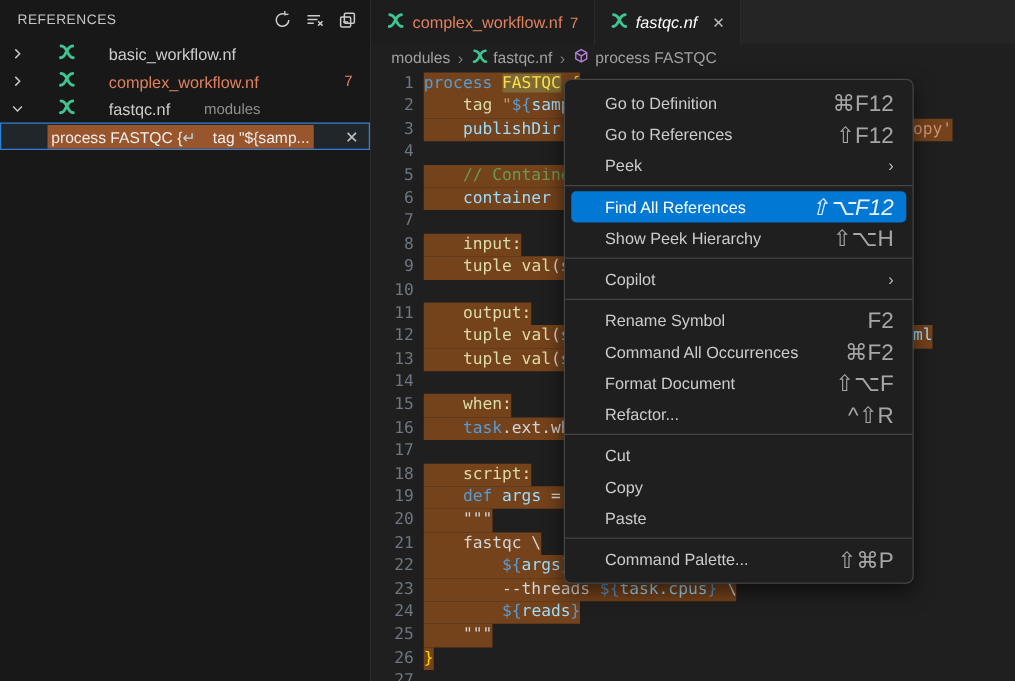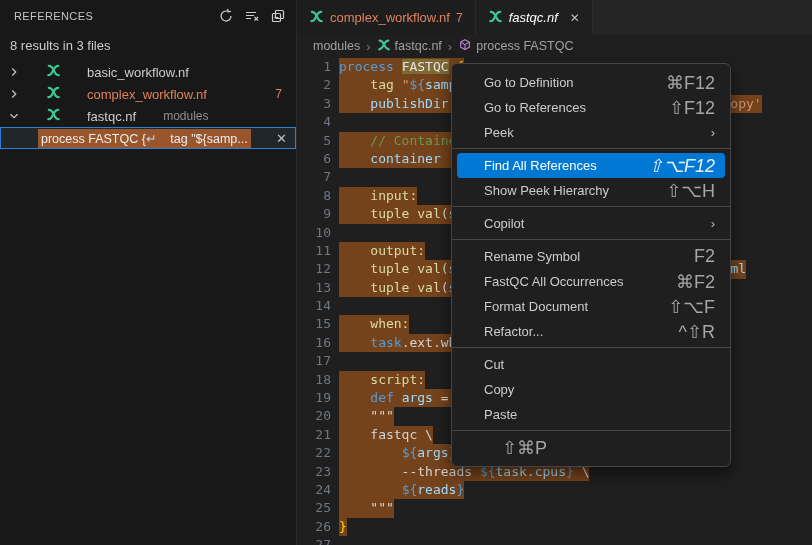--- a/index.html
+++ b/index.html
@@ -40,21 +40,21 @@
 
   
   .code { flex:1; font-family:"DejaVu Sans Mono", monospace; font-size:13px; overflow:hidden; padding-top:1px; }
   .code-line { display:flex; height:18.4px; line-height:18.4px; white-space:pre; }
   .ln { width:34px; flex:none; text-align:right; color:#6e7681; user-select:none; }
   .txt { margin-left:8px; }
   .txt.hl { background:var(--match); }
   .c-kw { color:#569cd6; } .c-ident { color:#9cdcfe; } .c-str { color:#ce9178; }
   .c-cmt { color:#6a9955; } .c-kw2 { color:#dcdcaa; } .c-plain { color:#d4d4d4; }
   .c-brace { color:#ffd700; }
-  .c-word { background:var(--matchWord); color:#e5e5e5; }
+  .c-word { background:var(--matchWord); color:#fde047; }
 
   
   .ctx-menu { position:absolute; left:451px; top:63px; width:280px; background:#1f1f1f; border:1px solid #454545; border-radius:6px; box-shadow:0 6px 16px rgba(0,0,0,.55); padding:6px 0; z-index:20; font-size:13px; }
   .mi { height:25px; display:flex; align-items:center; padding:0 10px 0 27px; margin:0 5px; border-radius:4px; color:#cccccc; cursor:pointer; }
   .mi .lbl { flex:1; white-space:nowrap; }
   .mi .sc { color:#a6a6a6; font-size:18px; margin-left:18px; }
   .mi .sub { color:#bdbdbd; font-size:13px; margin-left:18px; }
   .mi.hilite { background:var(--accent); color:#ffffff; }
   .mi.hilite .sc { color:#e8f1fb;font-style:italic; }
   .msep { height:1px; background:#454545; margin:3px 0 4px 0; }
@@ -82,21 +82,20 @@
         </span>
         <span>
           <svg width="16" height="16" viewBox="0 0 16 16" fill="none" stroke="#cccccc" stroke-width="1.2">
             <rect x="5.5" y="2.5" width="8" height="8" rx="1"></rect>
               <rect x="2.5" y="5.5" width="8" height="8" rx="1"></rect>
               <path d="M4.5 9.5h4"></path>
           </svg>
         </span>
       </span>
     </div>
-    <div class="sb-summary">8 results in 3 files</div>
     <div id="tree-files">
         <div class="tree-row">
           <span class="tw">
             <svg width="14" height="14" viewBox="0 0 16 16" fill="none" stroke="#cccccc" stroke-width="1.3">
               <path d="M6 4l4 4-4 4"></path>
             </svg>
           </span>
           <span class="fic"><svg width="15" height="15" viewBox="0 0 16 16" fill="none" stroke="#3ec692" stroke-width="2.4" stroke-linecap="round">
               <path d="M3 3 C 9 3 8 13 13.5 13"></path>
               <path d="M13 3 C 7 3 8 13 2.5 13"></path>
@@ -243,21 +242,21 @@
       <div class="mi">
         <span class="lbl">Copilot</span>
         <span class="sub">›</span>
       </div>
       <div class="msep"></div>
       <div class="mi">
         <span class="lbl">Rename Symbol</span>
         <span class="sc">F2</span>
       </div>
       <div class="mi">
-        <span class="lbl">FastQC All Occurrences</span>
+        <span class="lbl">Command All Occurrences</span>
         <span class="sc">⌘F2</span>
       </div>
       <div class="mi">
         <span class="lbl">Format Document</span>
         <span class="sc">⇧⌥F</span>
       </div>
       <div class="mi">
         <span class="lbl">Refactor...</span>
         <span class="sc">^⇧R</span>
       </div>
@@ -266,16 +265,17 @@
         <span class="lbl">Cut</span>
       </div>
       <div class="mi">
         <span class="lbl">Copy</span>
       </div>
       <div class="mi">
         <span class="lbl">Paste</span>
       </div>
       <div class="msep"></div>
       <div class="mi">
+        <span class="lbl">Command Palette...</span>
         <span class="sc">⇧⌘P</span>
       </div>
     </div>
 </div>
 
 </body></html>

